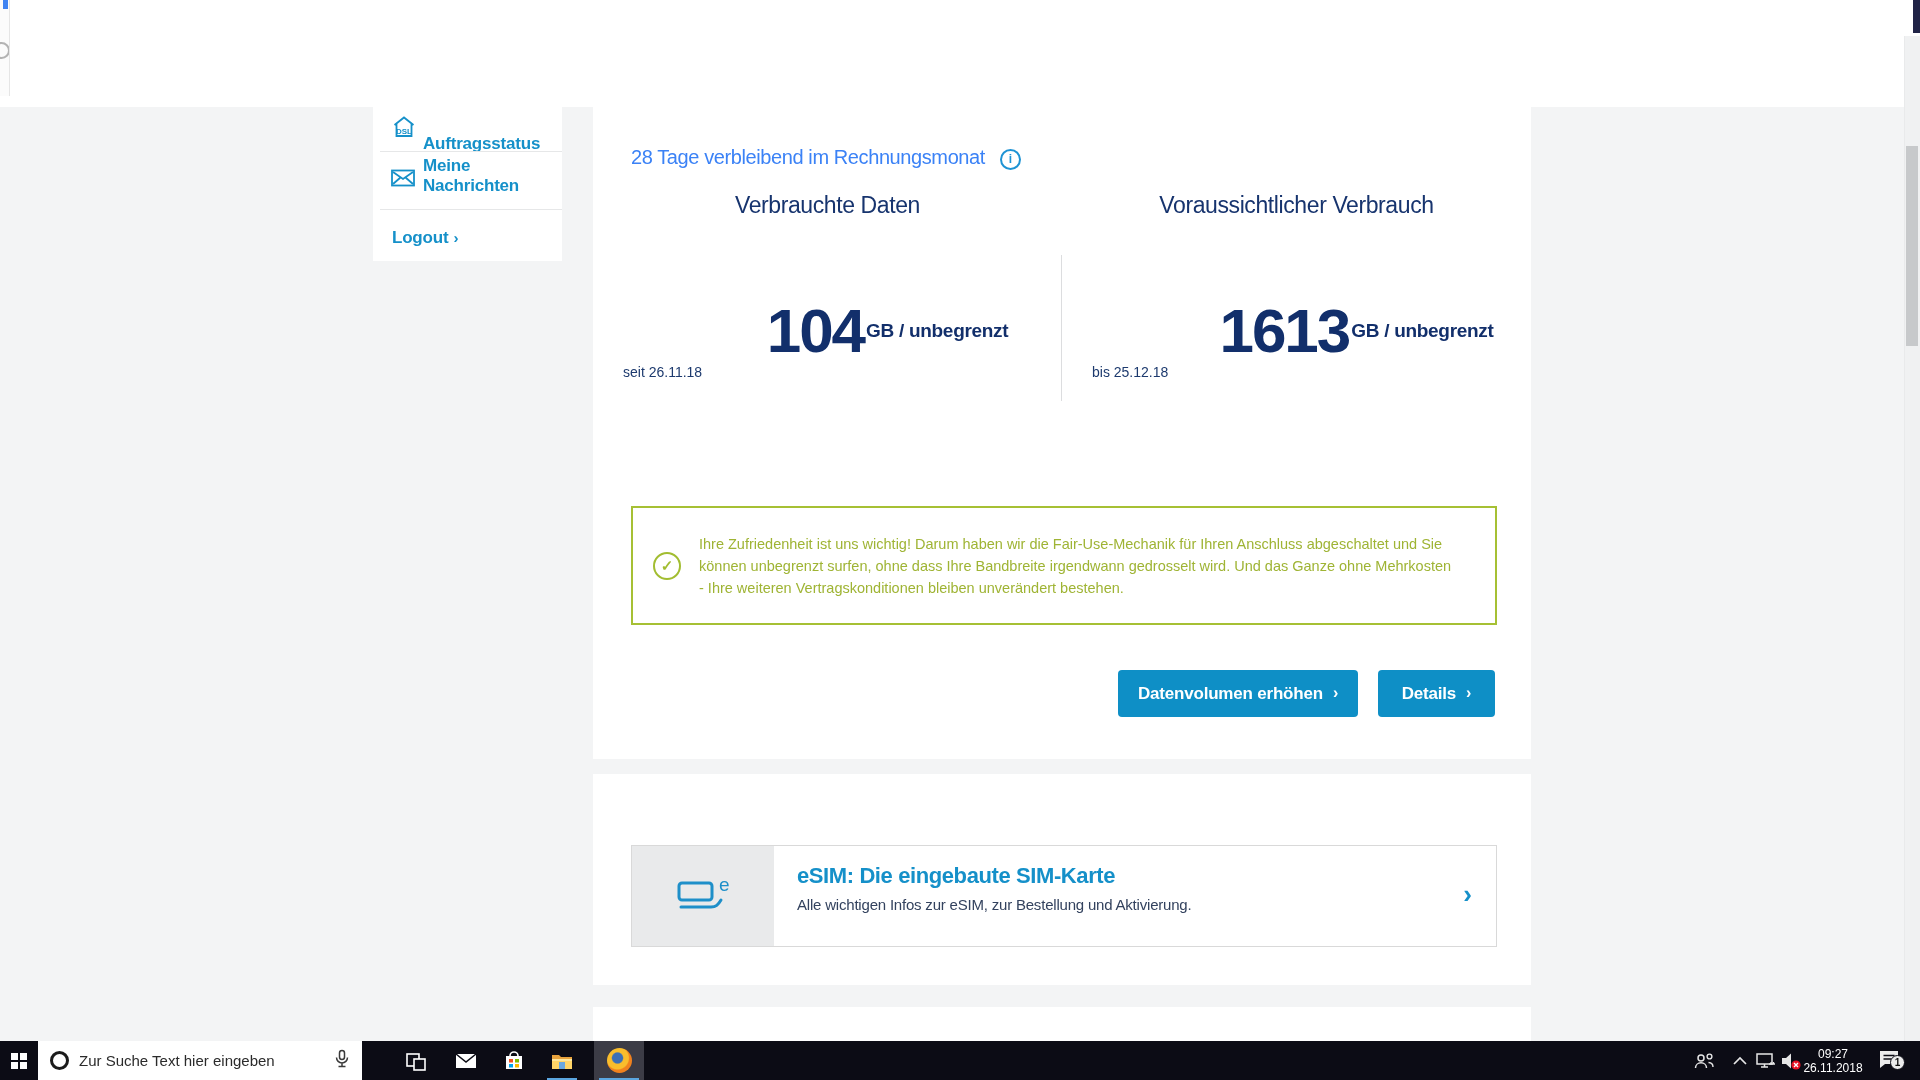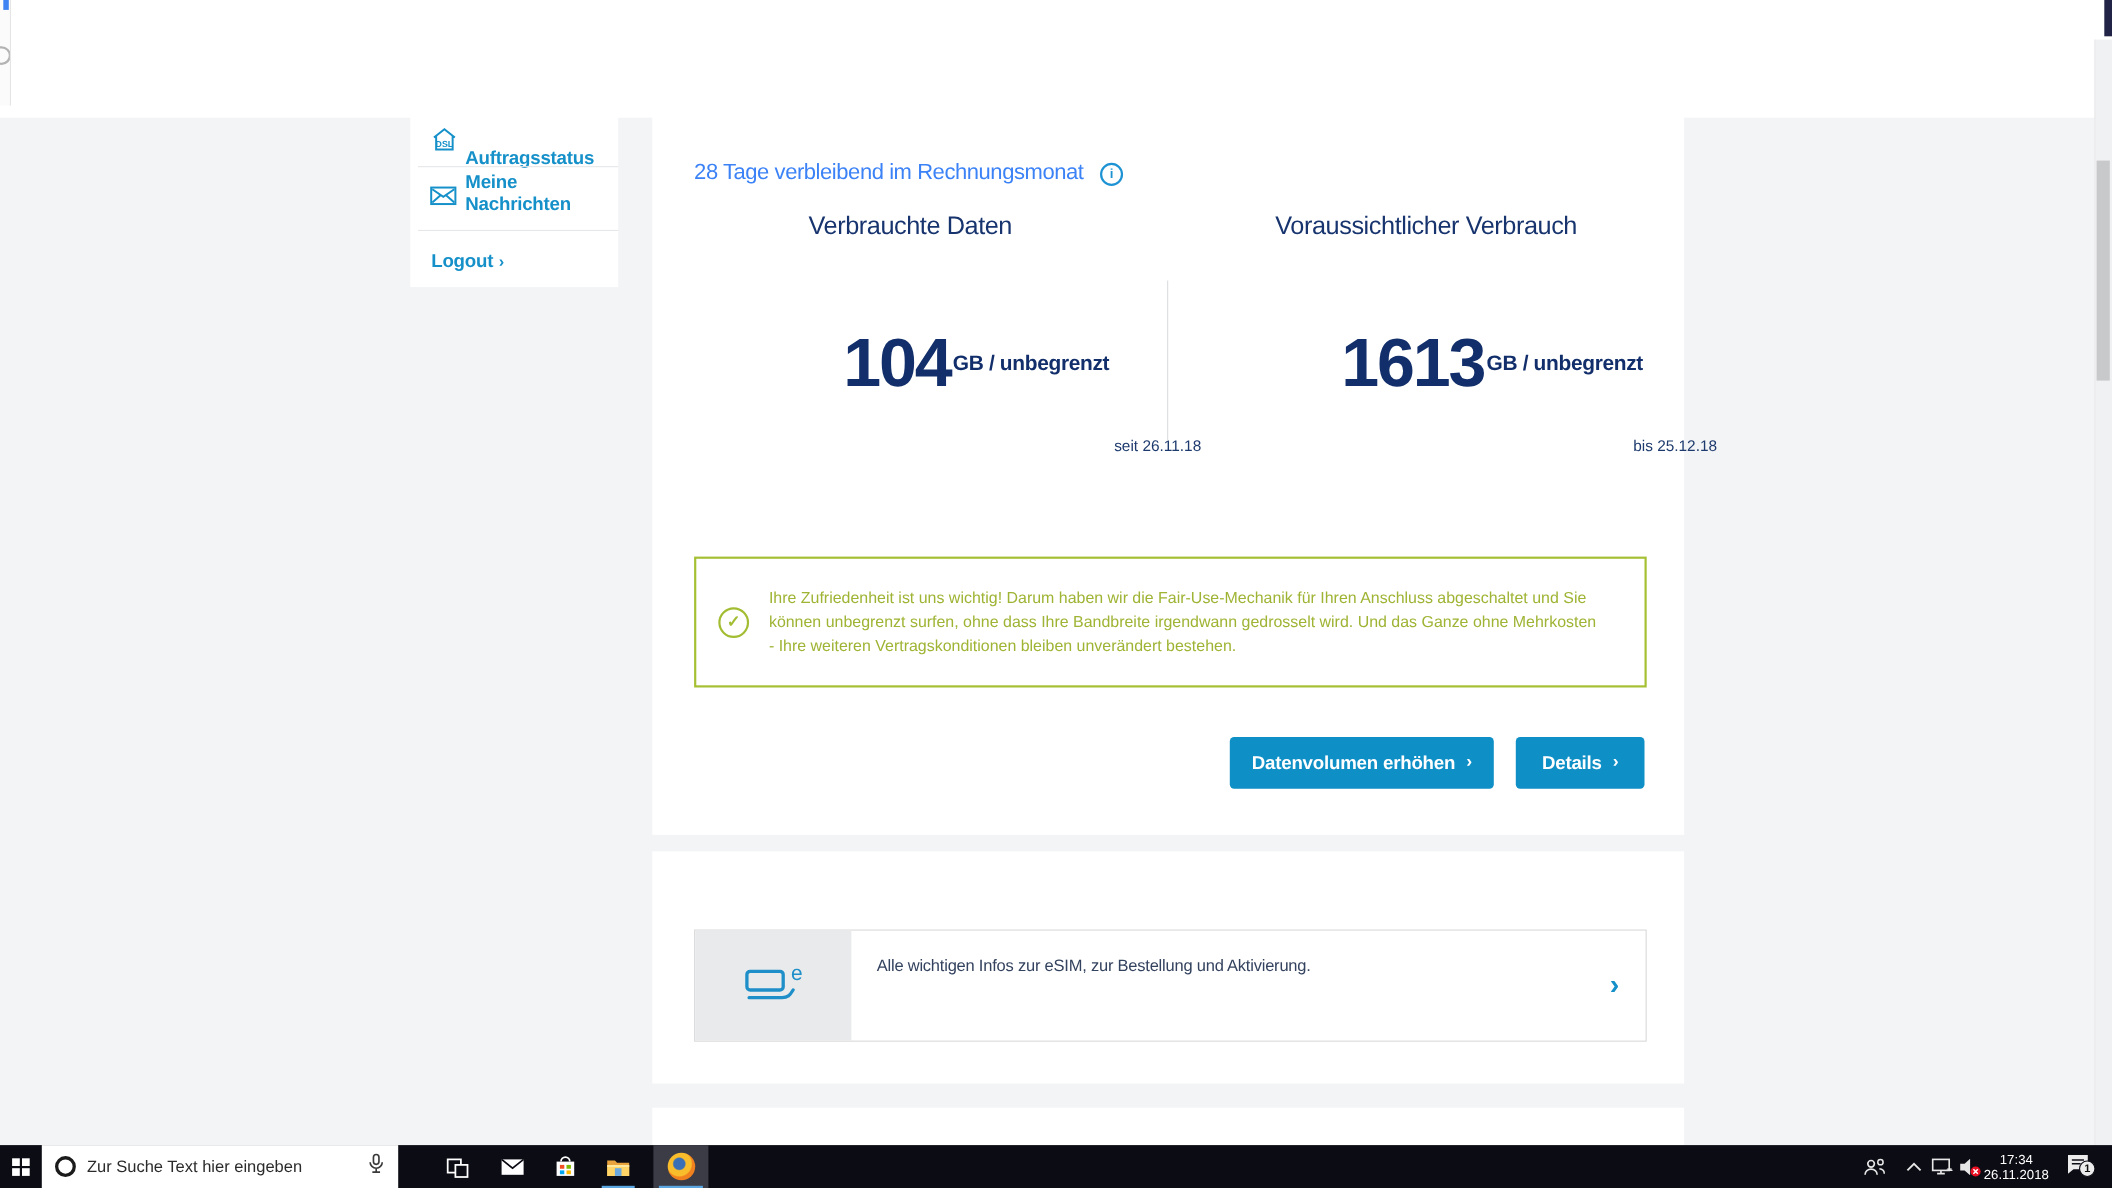--- a/index.html
+++ b/index.html
@@ -31,21 +31,21 @@
   .usage-subtitle{color:#3b82f6;font-size:20px;letter-spacing:-0.4px;}
   .info-icon{display:inline-block;width:17px;height:17px;border:2px solid #1e93d4;border-radius:50%;
              color:#1e93d4;font-size:12px;font-weight:bold;text-align:center;line-height:17px;
              margin-left:6px;transform:translateY(-1px);}
   .col{position:absolute;top:0;width:469px;height:100%;}
   .col.right{left:469px;}
   .col-heading{position:absolute;top:88px;width:100%;text-align:center;color:#17346e;font-size:23px;letter-spacing:-0.4px;}
   .bignum-row{position:absolute;top:196px;width:100%;display:flex;justify-content:center;align-items:center;transform:translateX(60px);}
   .bignum{color:#122f6b;font-size:62px;font-weight:bold;letter-spacing:-2px;line-height:62px;}
   .bignum-unit{color:#122f6b;font-size:19px;font-weight:bold;letter-spacing:-0.3px;margin-left:2px;}
-  .period{position:absolute;top:293px;width:100%;text-align:right;color:#1d3a6e;font-size:14px;transform:translateX(30px);}
+  .period{position:absolute;top:260px;width:100%;text-align:left;color:#1d3a6e;font-size:14px;transform:translateX(30px);}
   .v-divider{position:absolute;left:468px;top:151px;width:1px;height:146px;background:#dcdddf;}
 
   .green-box{position:absolute;left:38px;top:402px;width:822px;height:83px;border:2px solid #a6c034;
              padding:16px 20px;display:flex;align-items:center;gap:18px;}
   .check-icon{flex:0 0 auto;width:24px;height:24px;border:2px solid #a2bd31;border-radius:50%;
               color:#a2bd31;font-size:15px;font-weight:bold;text-align:center;line-height:24px;}
   .green-text{color:#9fb434;font-size:14.5px;line-height:22px;width:760px;}
 
   .btn{position:absolute;top:566px;height:47px;background:#0e8fc6;border-radius:4px;color:#ffffff;
        font-weight:bold;font-size:17px;display:flex;align-items:center;justify-content:center;gap:10px;
@@ -171,20 +171,21 @@
       <div class="esim-gray">
         <span>
           <svg width="56" height="42" viewBox="0 0 56 42">
             <rect x="4" y="10" width="33" height="17" rx="3" fill="none" stroke="#1e8fc9" stroke-width="3"></rect>
             <path d="M6 34 H36 c5 0 7-2 10-7" fill="none" stroke="#1e8fc9" stroke-width="3" stroke-linecap="round"></path>
             <text x="44" y="18" font-size="19" fill="#1e8fc9" font-family="Liberation Sans, sans-serif">e</text>
           </svg>
         </span>
       </div>
       <div class="esim-content">
+        <div class="esim-title">eSIM: Die eingebaute SIM-Karte</div>
         <div class="esim-sub">Alle wichtigen Infos zur eSIM, zur Bestellung und Aktivierung.</div>
       </div>
       <div class="esim-chevron">›</div>
     </div>
   </div>
 
   <div class="abs bottom-card"></div>
 
   <div class="abs taskbar">
     <div class="start-btn">
@@ -273,21 +274,21 @@
     <div class="tray-item" style="left:1778px;width:26px;">
       <svg width="24" height="22" viewBox="0 0 24 22">
         <path d="M3 8 v6 h4 l5 4.5 V3.5 L7 8 z" fill="#e6e6e6"></path>
         <circle cx="17" cy="15" r="4.6" fill="#e81123"></circle>
         <path d="M15 13 l4 4 M19 13 l-4 4" stroke="#ffffff" stroke-width="1.4"></path>
       </svg>
     </div>
 
     <div class="tray-item" style="left:1804px;width:58px;">
       <div class="clock">
-        <div>17:34</div>
+        <div>09:27</div>
         <div>26.11.2018</div>
       </div>
     </div>
 
     <div class="tray-item" style="left:1872px;width:34px;">
       <span style="position:relative;display:inline-block;">
         <svg width="24" height="22" viewBox="0 0 24 22">
           <path d="M3 3 h18 v13 h-13 l-5 4 z" fill="#ececec"></path>
           <path d="M6.5 7.5 h11 M6.5 11 h8" stroke="#0c0c15" stroke-width="1.4"></path>
         </svg>

